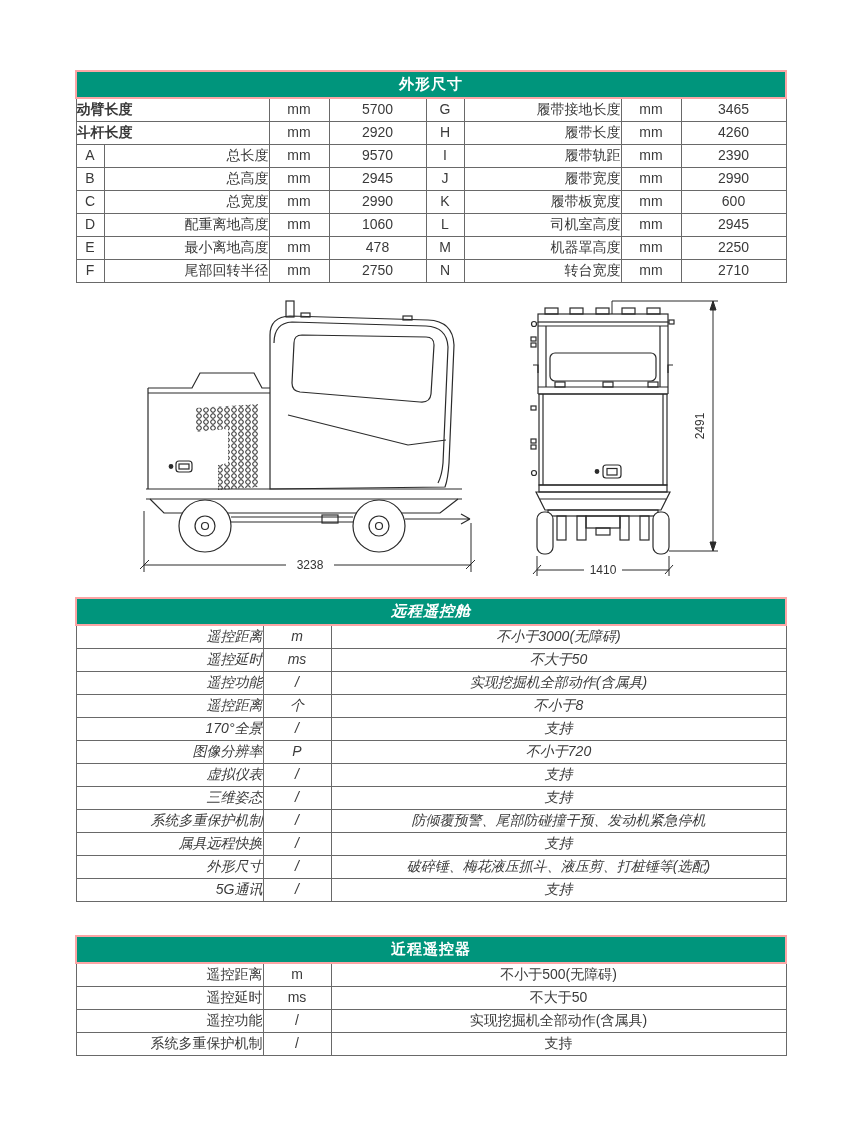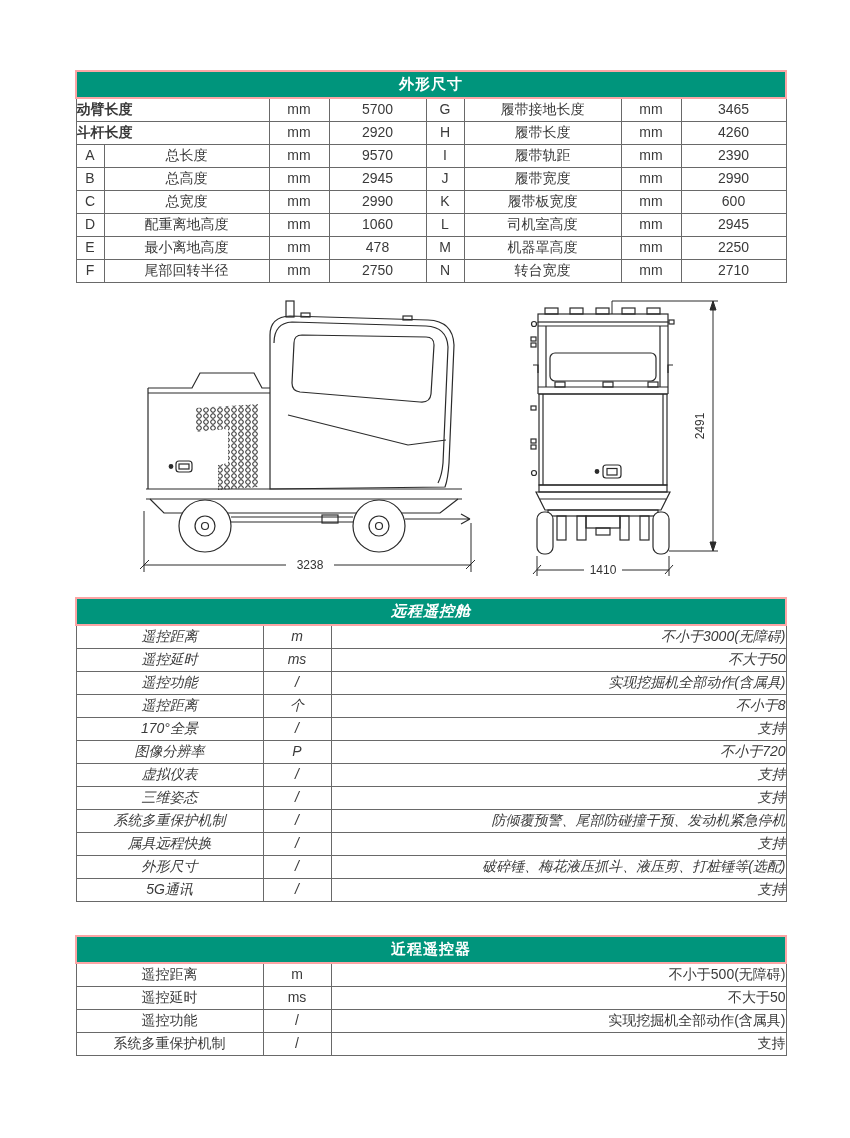--- a/index.html
+++ b/index.html
@@ -5,23 +5,23 @@
   html,body{margin:0;padding:0;background:#fff;}
   .sheet{position:relative;width:850px;height:1138px;background:#ffffff;overflow:hidden;
          font-family:"Liberation Sans","DejaVu Sans",sans-serif;color:#3a3a3a;}
   table.spec{border-collapse:collapse;table-layout:fixed;position:absolute;left:75px;
              font-size:14px;background:#fff;}
   table.spec th.t-head{background:#00957C;color:#ffffff;font-size:15px;font-weight:bold;
              height:23px;border:2px solid #fca5a5;text-align:center;letter-spacing:1px;}
   table.spec td{border:1px solid #696969;height:22px;padding:0;line-height:1.1;
              white-space:nowrap;overflow:hidden;}
   td.ctr{text-align:center;}
-  td.name{text-align:center;padding-left:11px;}
+  td.name{text-align:right;padding-left:11px;}
   td.merged{text-align:left;padding-left:39px;font-weight:bold;}
-  td.val-l{text-align:right;padding-left:11px;}
+  td.val-l{text-align:center;padding-left:11px;}
   .t2 td{height:22.4px;}
   svg text{font-family:"Liberation Sans","DejaVu Sans",sans-serif;}
 </style>
 </head>
 <body>
 
 <div class="sheet">
 
   <table class="spec" style="top:70px;width:710px;">
     <colgroup>

